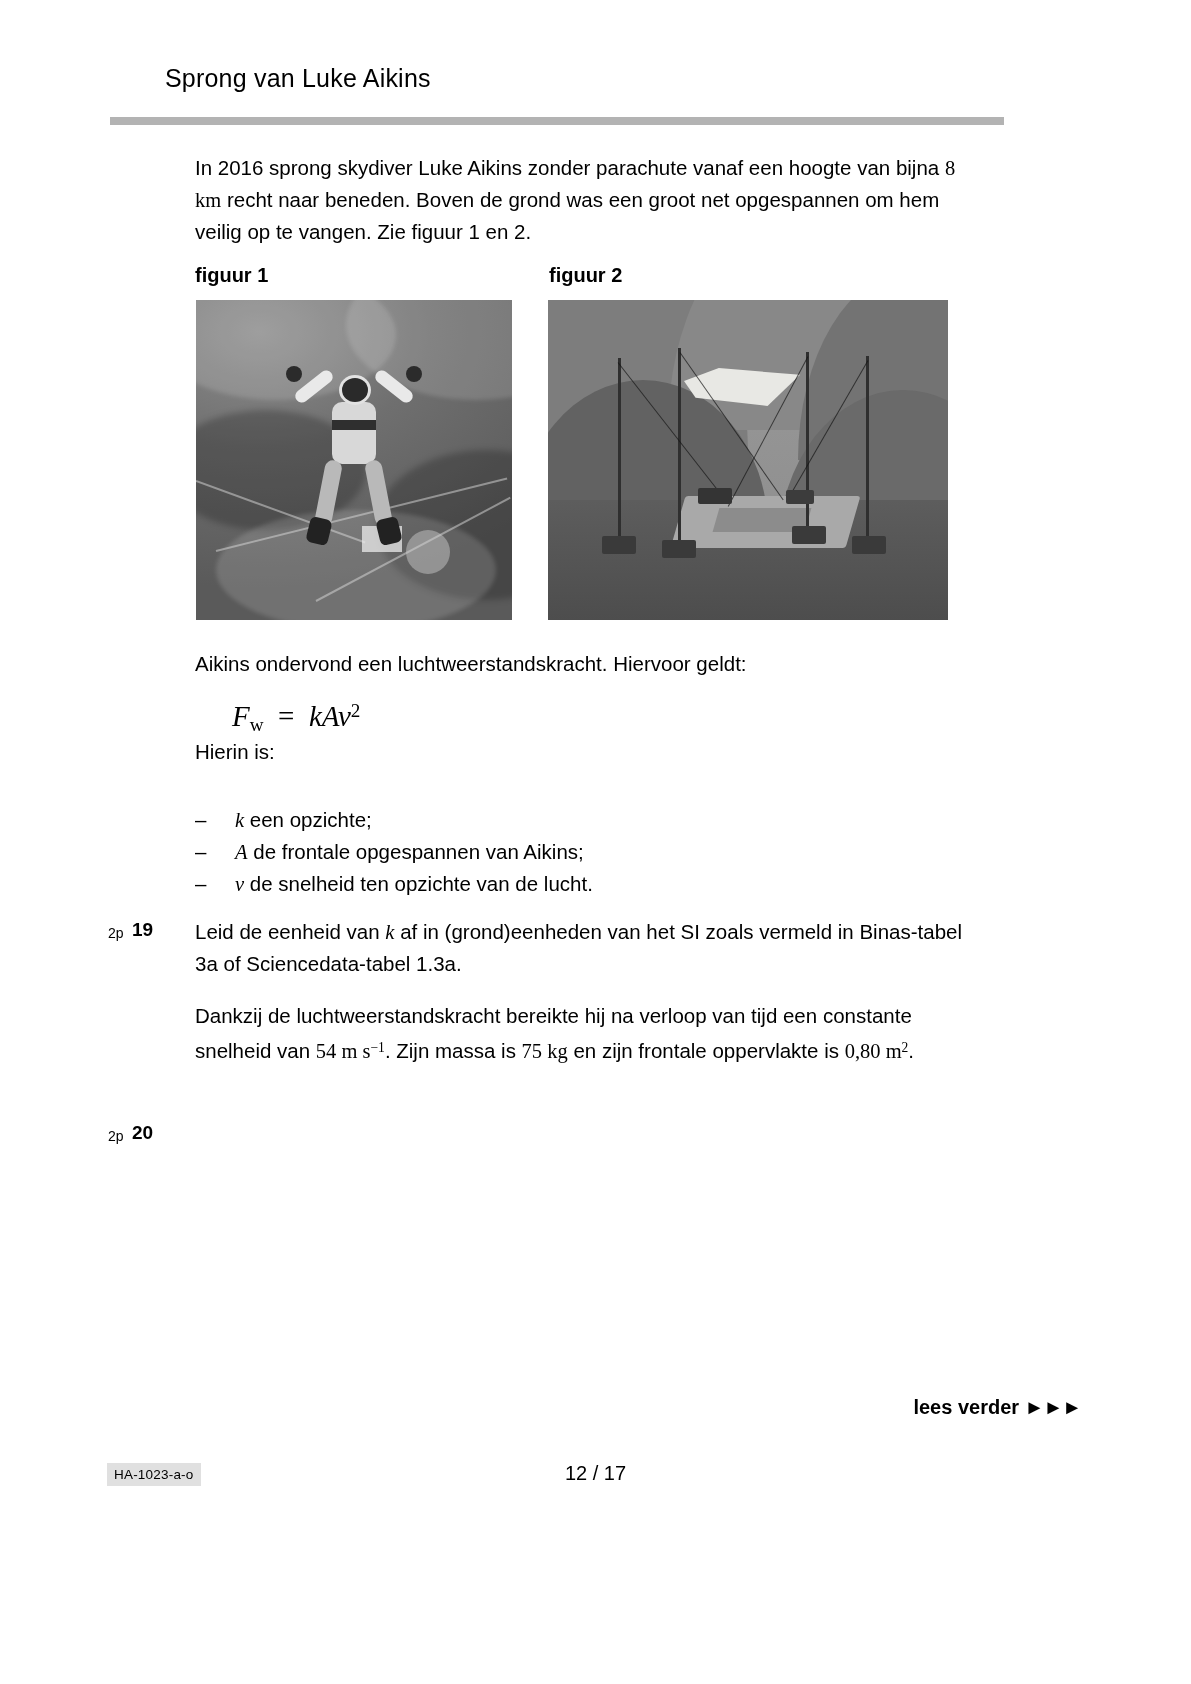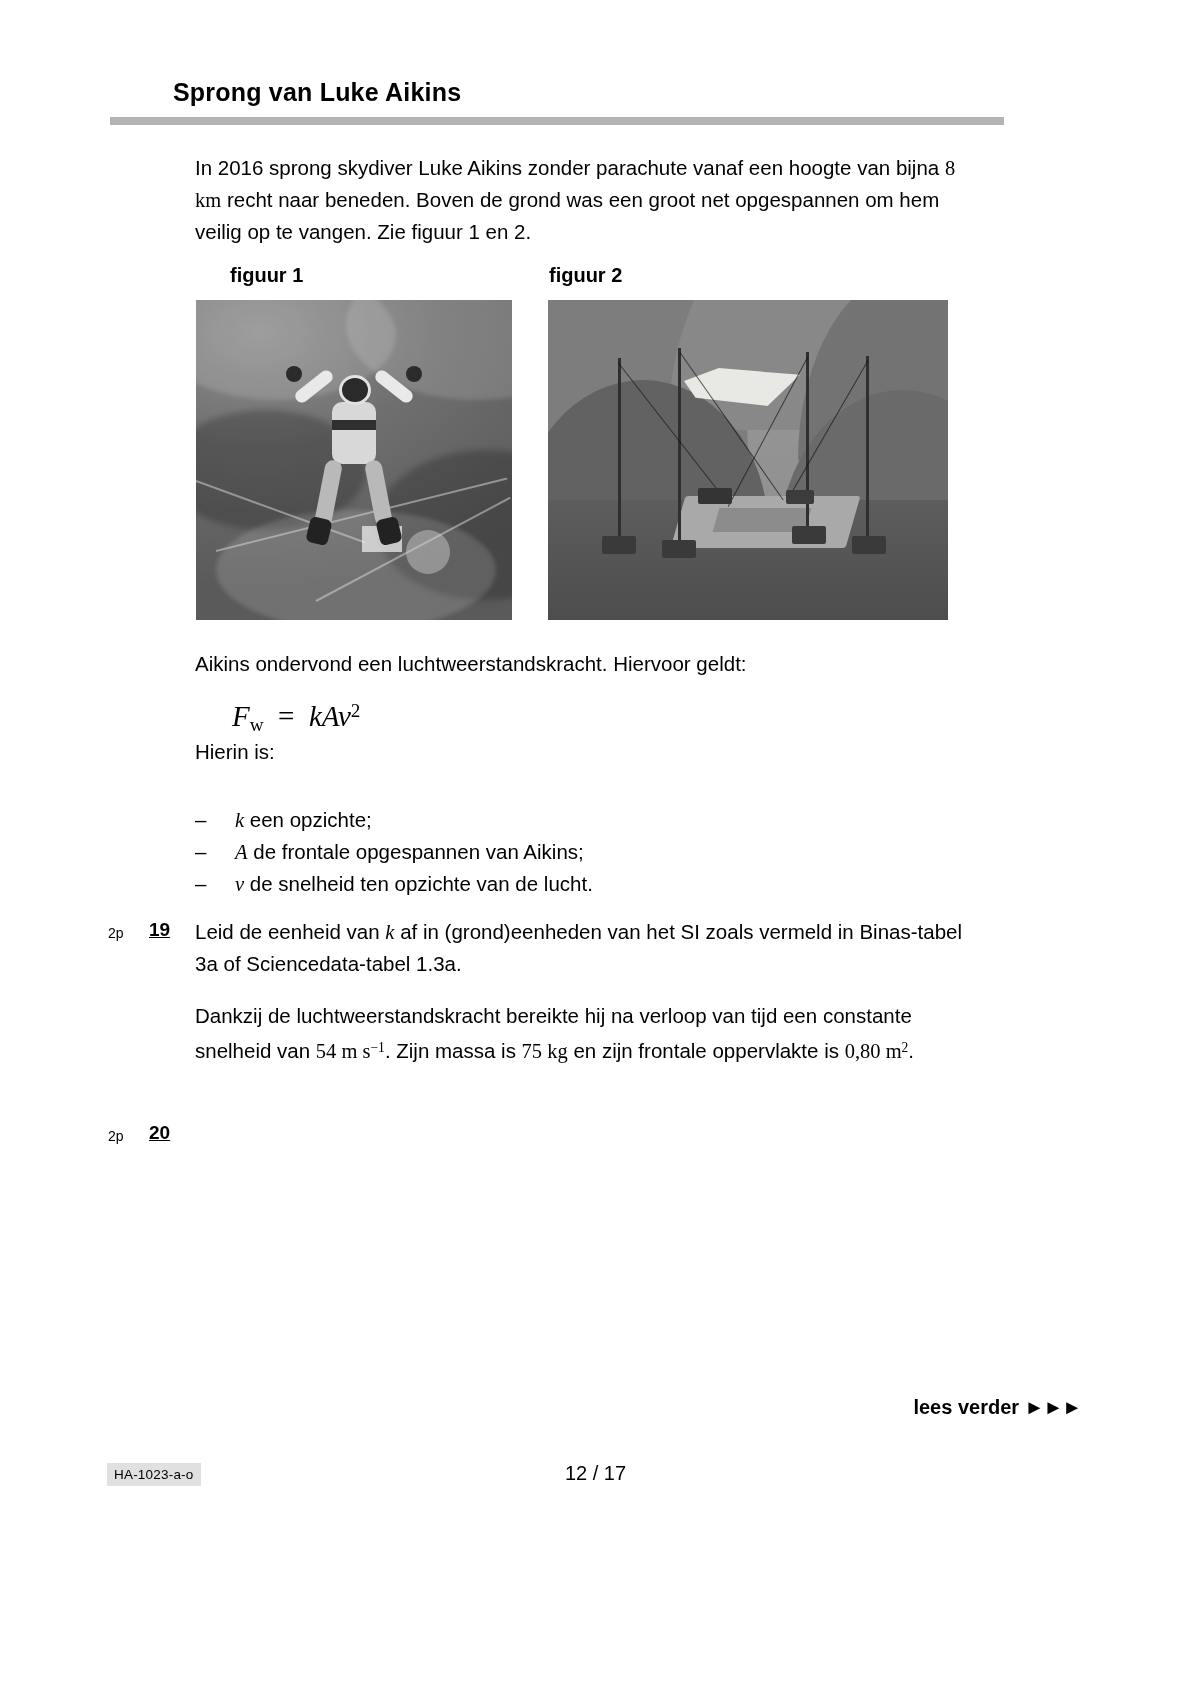--- a/index.html
+++ b/index.html
@@ -20,25 +20,24 @@
     position: absolute;
     left: 0; top: 0;
     width: 1191px;
     height: 1684px;
   }
 
   
   .doc-title {
     position: absolute;
     left: 165px;
-    top: 78px;
+    top: 64px;
     font-size: 25px;
-    font-weight: bold;
+    font-weight: normal;
     letter-spacing: 0.2px;
-    margin-left: 8px;
   }
   .title-rule {
     position: absolute;
     left: 110px;
     top: 117px;
     width: 894px;
     height: 8px;
     background: #b3b3b3;
   }
 
@@ -59,21 +58,21 @@
     font-family: "Liberation Serif", serif;
     font-style: normal;
   }
 
   
   .fig-label {
     position: absolute;
     font-size: 20px;
     font-weight: bold;
   }
-  #fig1-label { left: 195px; top: 264px; margin-left: 35px; }
+  #fig1-label { left: 195px; top: 264px; }
   #fig2-label { left: 549px; top: 264px; }
 
   .fig-box {
     position: absolute;
     overflow: hidden;
     background: #6d6d6d;
   }
   #fig1-img {
     left: 196px;
     top: 300px;
@@ -239,22 +238,21 @@
   
   .q-points {
     position: absolute;
     font-size: 14px;
     left: 108px;
   }
   .q-num {
     position: absolute;
     font-size: 19px;
     font-weight: bold;
-    left: 149px;
-    text-decoration: underline;
+    left: 132px;
   }
   .q-text {
     position: absolute;
     left: 195px;
     width: 770px;
     font-size: 20.5px;
     line-height: 32px;
   }
   #q19-points { top: 925px; }
   #q19-num { top: 919px; }

